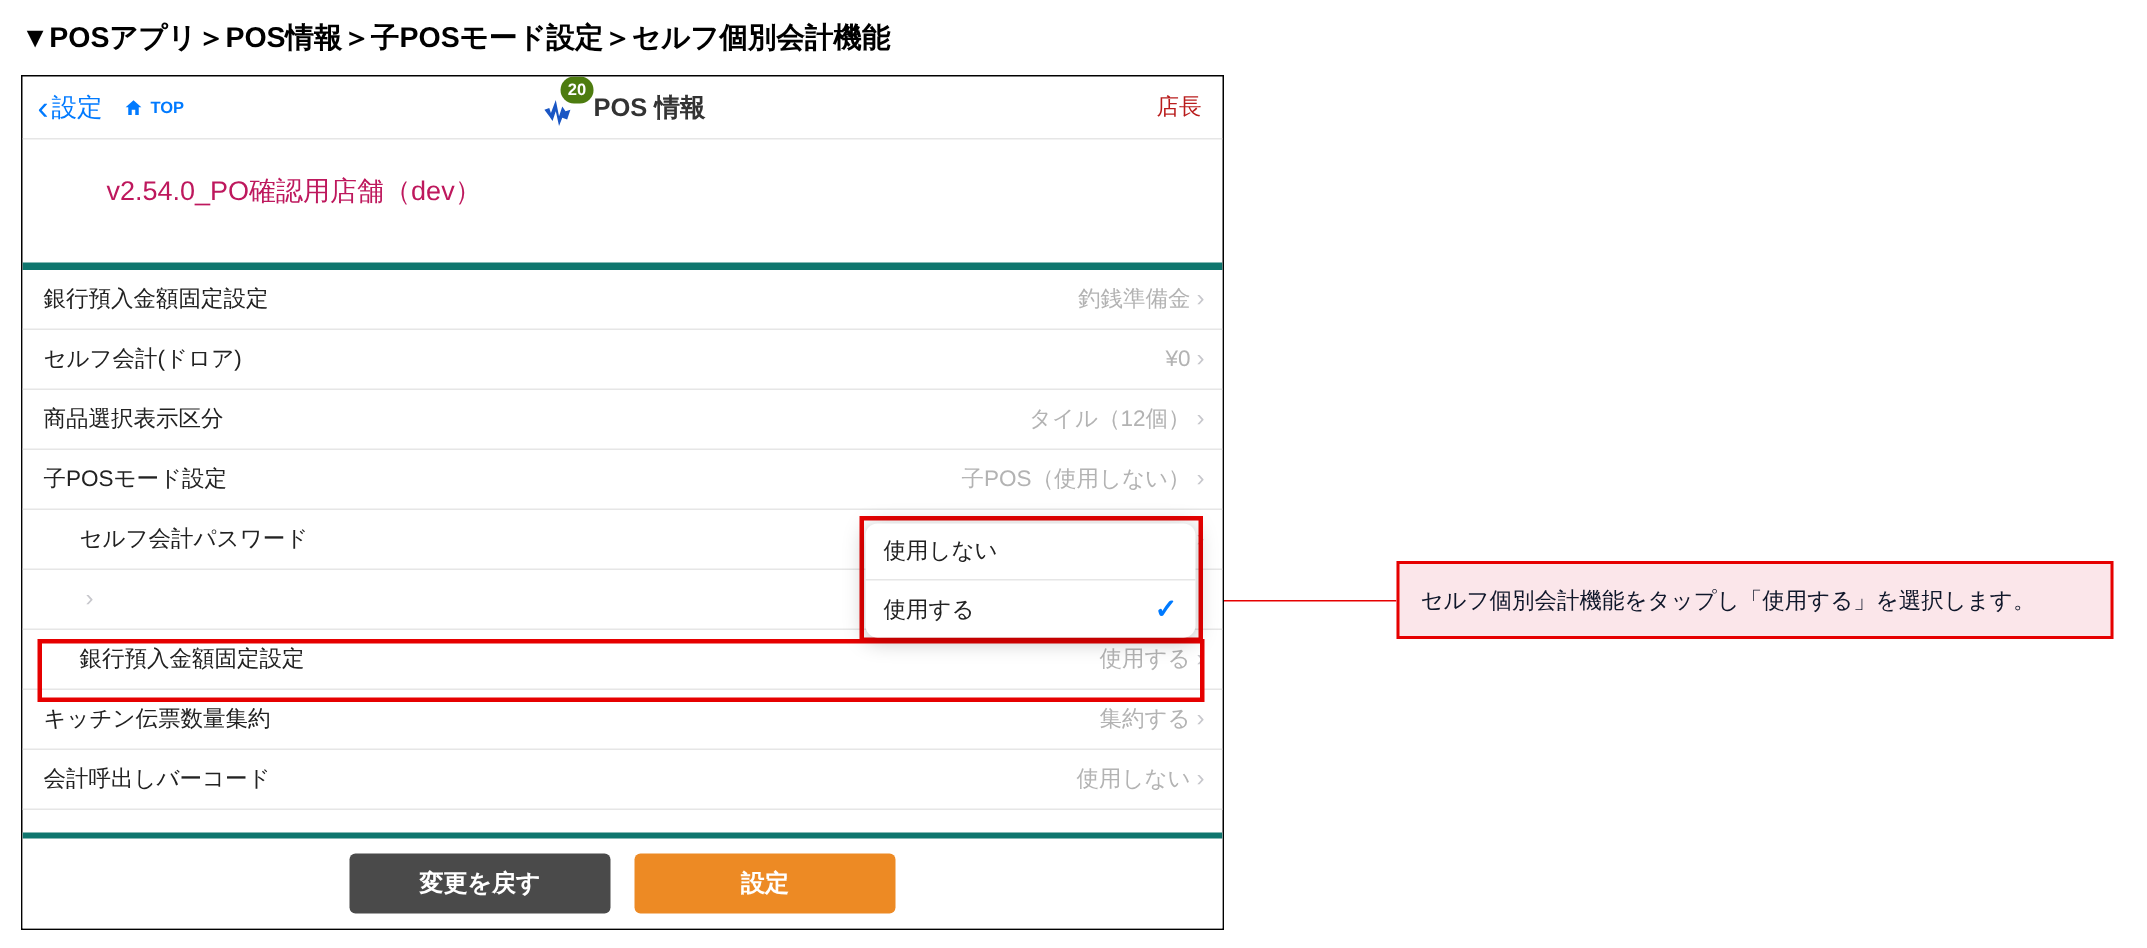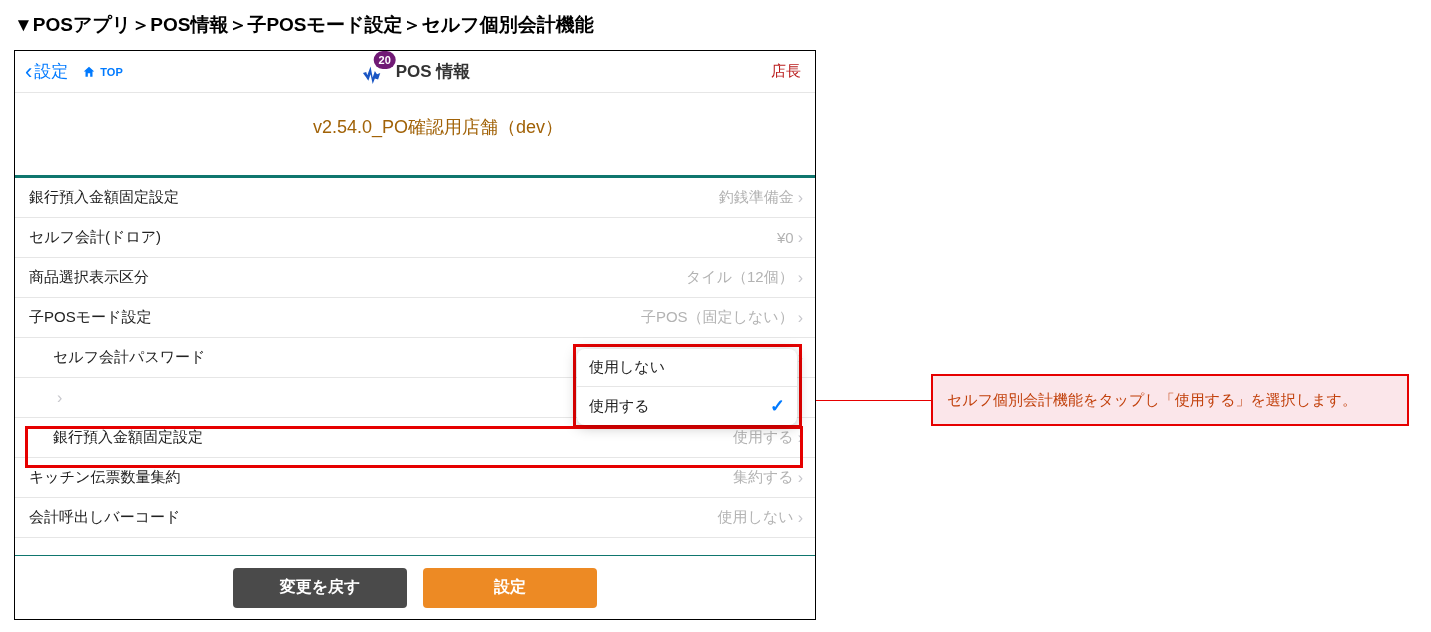--- a/index.html
+++ b/index.html
@@ -80,21 +80,21 @@
     }
     .nav-icon {
       position: relative;
       width: 26px;
       height: 26px;
     }
     .badge {
       position: absolute;
       top: -8px;
       right: -10px;
-      background: #701a75;
+      background: #4d7c0f;
       color: #fff;
       font-size: 11px;
       font-weight: 700;
       width: 22px;
       height: 18px;
       border-radius: 9px;
       display: flex;
       align-items: center;
       justify-content: center;
     }
@@ -105,25 +105,24 @@
     }
     .nav-right {
       position: absolute;
       right: 14px;
       font-size: 15px;
       color: #b91c1c;
     }
     .store-name {
       padding: 22px 10px 36px 56px;
       font-size: 18px;
-      color: #a16207;
-      text-align: center;
+      color: #be185d;
     }
     .list {
-      border-top: 3px solid #0f766e;
+      border-top: 5px solid #0f766e;
     }
     .row {
       height: 40px;
       border-bottom: 1px solid #e6e6e6;
       display: flex;
       align-items: center;
       padding: 0 12px 0 14px;
       justify-content: space-between;
       cursor: pointer;
       background: #fff;
@@ -152,21 +151,21 @@
       border: 3px solid #e60000;
       position: absolute;
     }
     .footer-bar {
       position: absolute;
       bottom: 0;
       left: 0;
       right: 0;
       height: 64px;
       background: #fff;
-      border-top: 1px solid #0f766e;
+      border-top: 4px solid #0f766e;
       display: flex;
       align-items: center;
       justify-content: center;
       gap: 16px;
     }
     .btn {
       width: 174px;
       height: 40px;
       border: none;
       border-radius: 4px;
@@ -213,21 +212,21 @@
       right: 22px;
       top: 374px;
       width: 478px;
       height: 52px;
       background: #fbe6ea;
       border: 2px solid #e60000;
       display: flex;
       align-items: center;
       padding: 0 14px;
       font-size: 15px;
-      color: #c2410c;
+      color: #0f172a;
     }
     .connector {
       position: absolute;
       top: 400px;
       left: 816px;
       width: 115px;
       height: 0;
       border-top: 1.5px solid #e60000;
     }
   </style>
@@ -289,21 +288,21 @@
       <span class="label">商品選択表示区分</span>
       <span class="value-wrap">
         <span class="value">タイル（12個）</span>
         <span class="chevron">›</span>
       </span>
     </div>
 
     <div class="row">
       <span class="label">子POSモード設定</span>
       <span class="value-wrap">
-        <span class="value">子POS（固定しない）</span>
+        <span class="value">子POS（使用しない）</span>
         <span class="chevron">›</span>
       </span>
     </div>
 
     <div class="row indent">
       <span class="label">セルフ会計パスワード</span>
       <span class="value-wrap">
         <span class="value"></span>
         <span class="chevron">›</span>
       </span>

